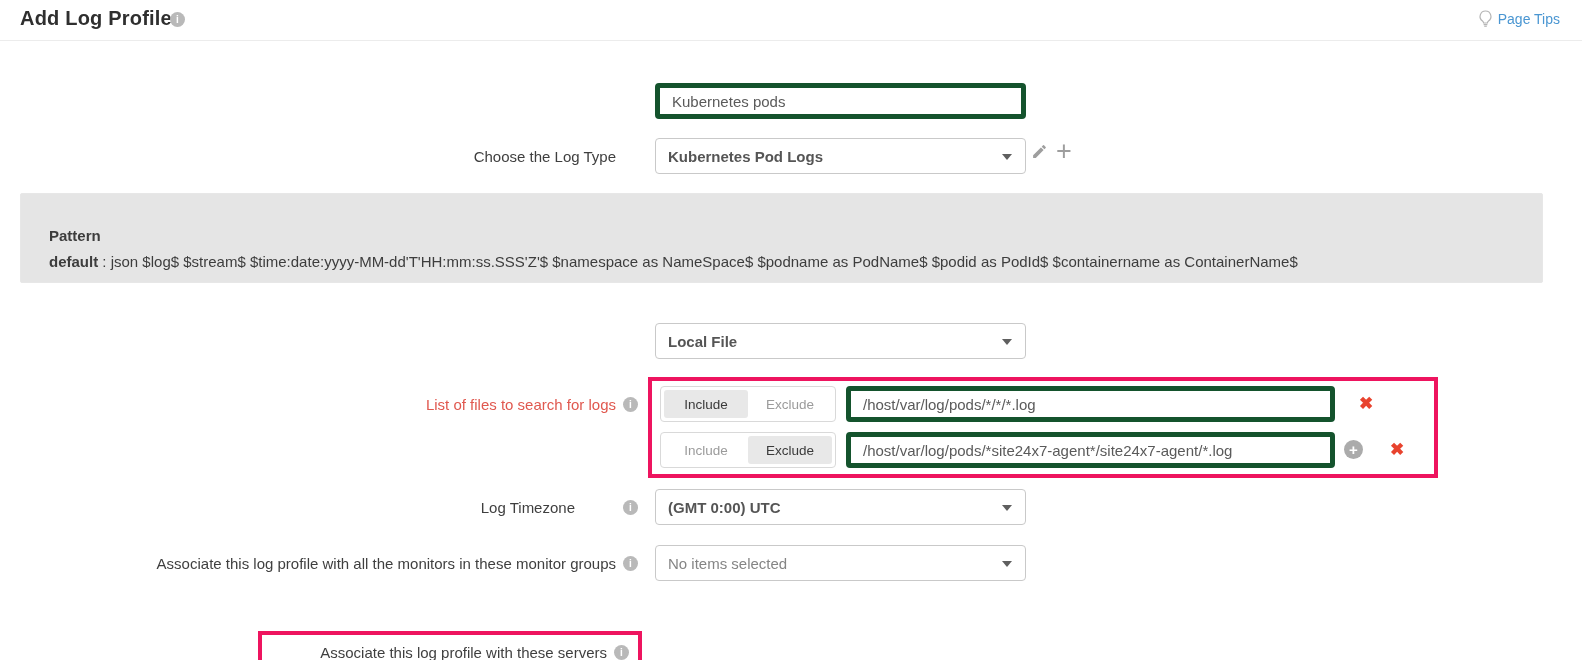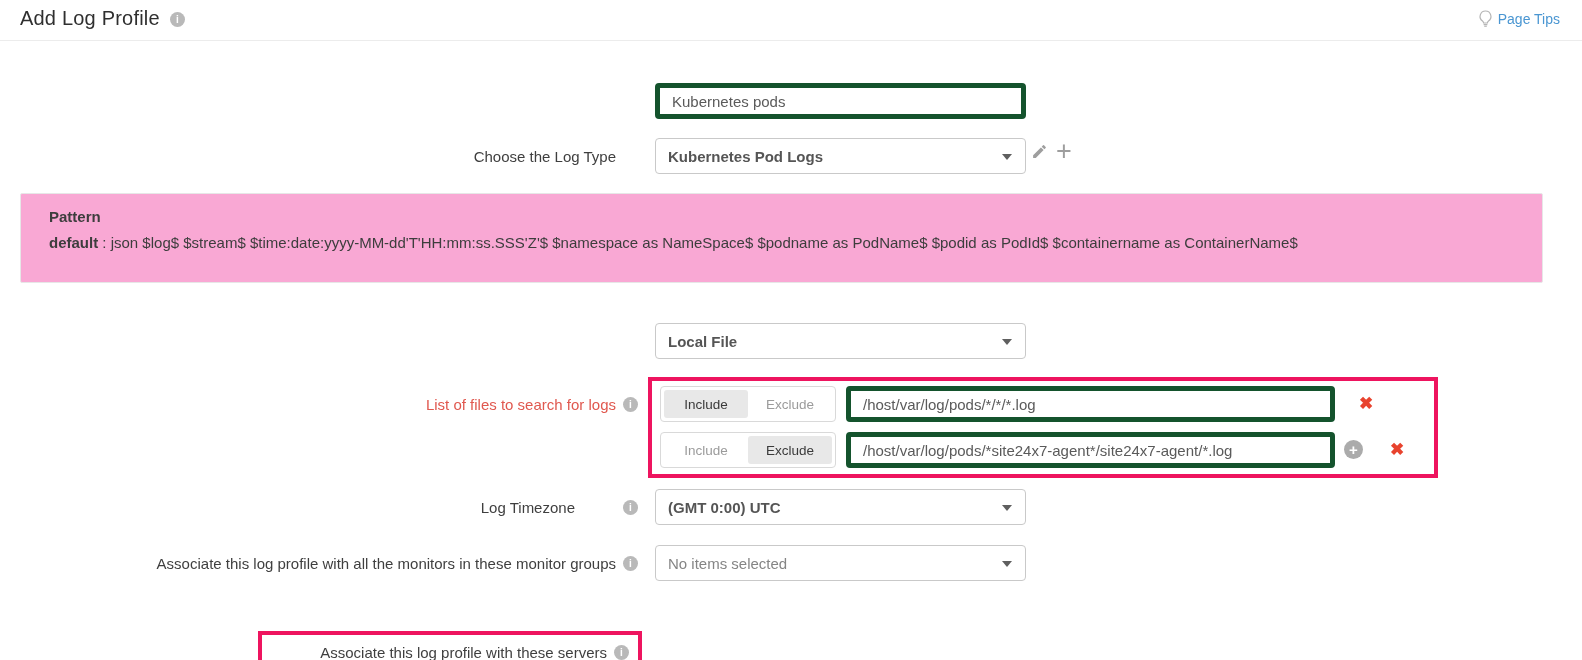--- a/index.html
+++ b/index.html
@@ -2,21 +2,21 @@
 <html><head>
 <meta charset="utf-8">
 <style>
   * { margin:0; padding:0; box-sizing:border-box; }
   html,body { background:#fff; }
   body { font-family:"Liberation Sans", sans-serif; }
   .page { position:relative; width:1582px; height:660px; background:#fff; overflow:hidden; }
 
   
   .header { position:absolute; left:0; top:0; width:100%; height:41px; border-bottom:1px solid #ececec; }
-  .title { position:absolute; left:20px; top:7px; font-size:20px; font-weight:400; color:#2f2f2f; letter-spacing:.2px; }
+  .title { position:absolute; left:20px; top:7px; font-size:20px; font-weight:700; color:#2f2f2f; letter-spacing:.2px; }
   .title-info { position:absolute; left:170px; top:12px; }
   .page-tips { position:absolute; right:22px; top:10px; display:flex; align-items:center; gap:5px; cursor:pointer; }
   .page-tips span.txt { font-size:14px; color:#4a96d2; }
 
   
   .info { display:inline-flex; width:15px; height:15px; border-radius:50%; background:#b9b9b9; color:#fff;
           font-size:10px; font-weight:700; align-items:center; justify-content:center; font-style:normal; flex:0 0 15px; }
 
   
   .lbl { position:absolute; left:20px; width:618px; height:36px; display:flex; align-items:center;
@@ -27,22 +27,22 @@
   
   .dd { position:absolute; width:371px; height:36px; border:1px solid #c9c9c9; border-radius:4px; background:#fff;
         display:flex; align-items:center; padding:0 32px 0 12px; font-size:15px; color:#858585; cursor:pointer; }
   .dd.dark { color:#555;font-weight:bold; }
   .caret { position:absolute; right:13px; top:50%; margin-top:-2px; width:0; height:0;
            border-left:5px solid transparent; border-right:5px solid transparent; border-top:6px solid #5f5f5f; }
   .txt-input { position:absolute; height:36px; border:5px solid #14532d; border-radius:4px; padding:0 12px;
                font-size:15px; color:#5a5a5a; font-family:inherit; background:#fff; outline:none; }
 
   
-  .pattern-box { position:absolute; left:20px; top:193px; width:1523px; height:90px; background:#f9a8d4;
-                 border:1px solid #e7e7e7; border-radius:2px; padding:10px 0 0 28px; font-size:15px; color:#3d3d3d; line-height:26px; }
+  .pattern-box { position:absolute; left:20px; top:193px; width:1523px; height:90px; background:#e5e5e5;
+                 border:1px solid #e7e7e7; border-radius:2px; padding:29px 0 0 28px; font-size:15px; color:#3d3d3d; line-height:26px; }
   .pattern-box b { font-weight:700; }
 
   
   .files-box { position:absolute; left:648px; top:377px; width:790px; height:101px; border:4px solid #ee145f; background:#fff; }
   .toggle { position:absolute; width:176px; height:36px; border:1px solid #d9d9d9; border-radius:4px; background:#fff;
             display:flex; padding:3px; }
   .toggle .opt { flex:1; display:flex; align-items:center; justify-content:center; font-size:13.5px; color:#9b9b9b;
                  border-radius:3px; cursor:pointer; }
   .toggle .opt.sel { background:#e8e8e8; color:#3a3a3a; }
   .x-btn { position:absolute; font-size:17px; font-weight:700; color:#e8432e; cursor:pointer; line-height:1; }

